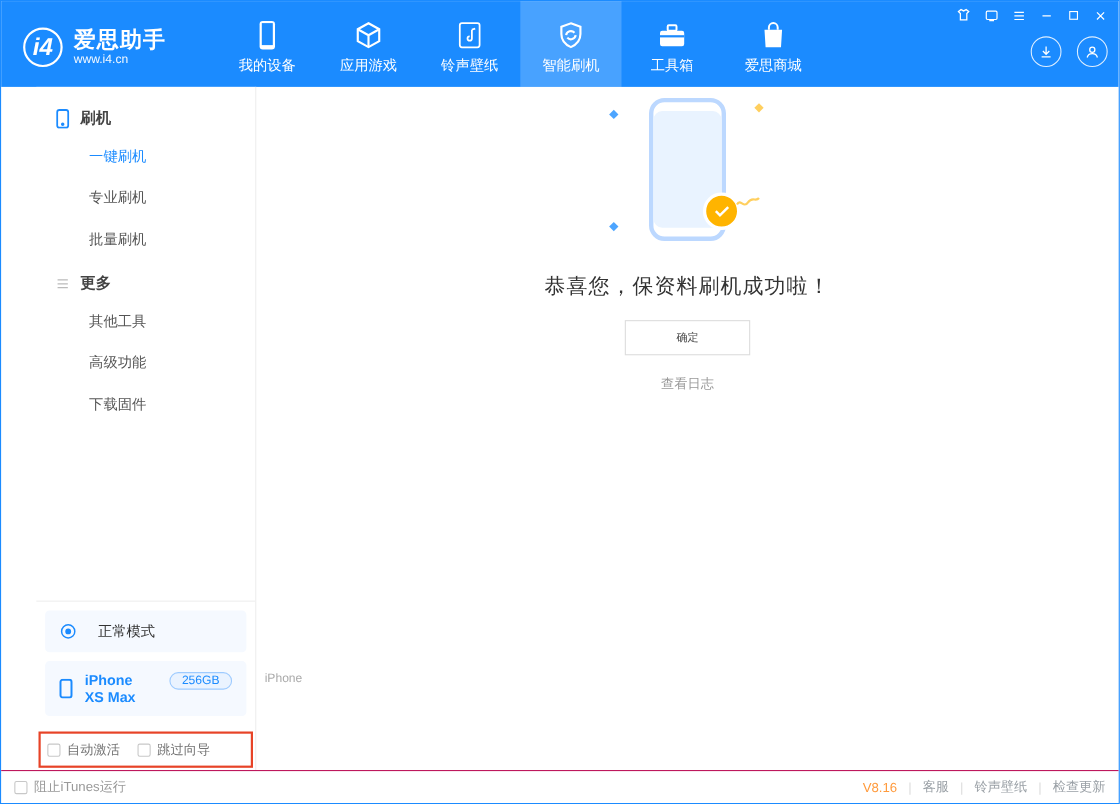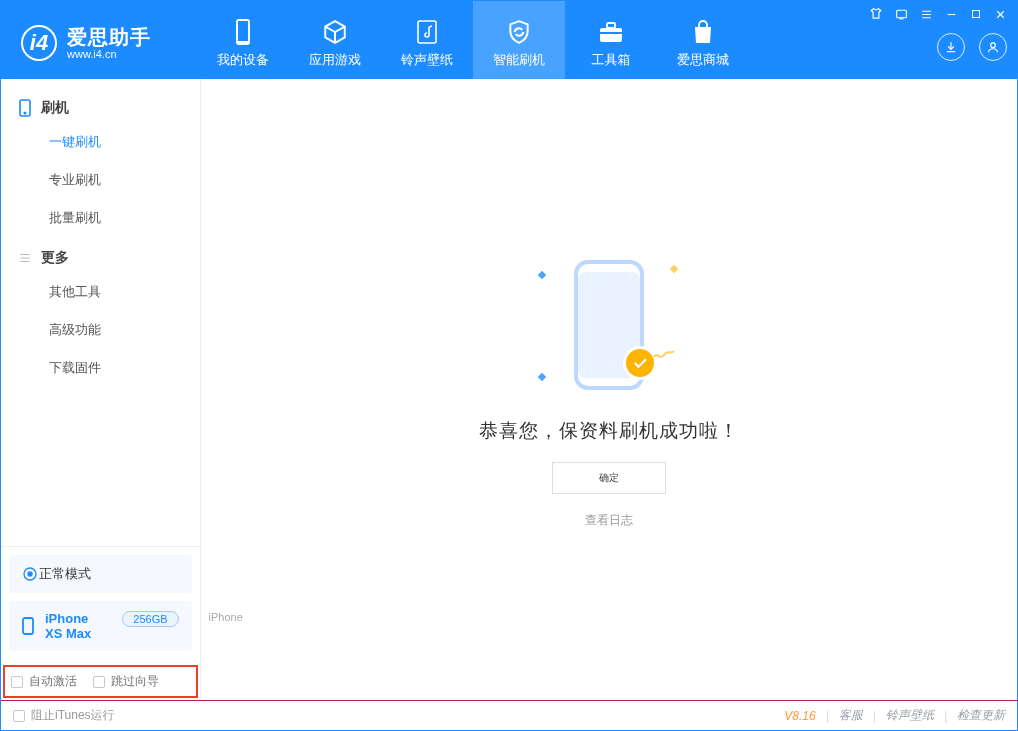--- a/index.html
+++ b/index.html
@@ -57,36 +57,37 @@
   
   .body {
     display:flex; height: calc(100% - 78px - 30px);
   }
 
   
   .sidebar {
     width: 200px; border-right: 1px solid #eee; background:#fff;
     display:flex; flex-direction:column;
     position: relative;
+    margin-left: 32px;
   }
   .side-scroll { flex:1; overflow:auto; padding-top:8px; }
   .group-header {
     display:flex; align-items:center; gap:8px; padding:12px 16px 6px 16px;
     color:#444; font-size:14px; font-weight:600;
   }
   .group-header .gicon { width:16px; height:16px; display:flex; align-items:center; justify-content:center; color:#1b8bff;}
   .side-item {
     padding: 10px 0 10px 48px; font-size:13px; color:#555; cursor:pointer;
   }
   .side-item.active { color:#1b8bff; }
 
   .device-cards { border-top:1px solid #eee; }
   .mode-card, .device-card {
     background:#f5f9ff; margin:8px; padding:10px 12px; border-radius:4px;
-    display:flex; align-items:center; gap:0; font-size:13px; color:#333;
+    display:flex; align-items:center; gap:18px; font-size:13px; color:#333;
   }
   .mode-card .m-icon, .device-card .d-icon {
     width:18px; height:18px; display:flex; align-items:center; justify-content:center; color:#1b8bff;
   }
   .device-card { flex-direction:row; align-items:flex-start; gap:4px; }
   .device-row { display:flex; align-items:center; gap:10px; font-weight:700; color:#1b8bff; }
   .badge-capacity {
     display:inline-block; font-size:11px; color:#1b8bff; border:1px solid #9ecbff;
     background:#eaf3ff; border-radius:10px; padding:1px 10px; margin-left:26px;
   }
@@ -100,21 +101,21 @@
   }
   .fake-cb {
     display:inline-flex; align-items:center; gap:6px; font-size:12px; cursor:pointer;
   }
   .fake-cb .box {
     width:12px; height:12px; border:1px solid #c8c8c8; background:#fff; border-radius:2px; flex-shrink:0;
   }
 
   
   .main {
-    flex:1; display:flex; flex-direction:column; align-items:center; justify-content:center;
+    flex:1; display:flex; flex-direction:column; align-items:center; 
     gap:18px;
   }
   .illus { width:200px; height:150px; position:relative; }
   
   .phone-body { position:absolute; left:65px; top:10px; width:70px; height:130px; border:4px solid #bcd8ff; border-radius:14px; background:#fff;}
   .phone-screen{ position:absolute; left:69px; top:22px; width:62px; height:106px; background:#e9f3ff; border-radius:8px;}
   .check-badge{ position:absolute; right:52px; bottom:20px; width:34px; height:34px; background:#ffb400; border:3px solid #fff; border-radius:50%; display:flex; align-items:center; justify-content:center;}
   .sparkle{position:absolute; width:6px; height:6px; background:#4da5ff; transform:rotate(45deg);}
   .s1{left:30px; top:22px;} .s2{right:32px; top:16px;} .s3{left:30px; bottom:20px;}
   .s2{background:#ffcf5e;}
@@ -126,21 +127,21 @@
   }
   .view-log { font-size:12px; color:#999; cursor:pointer; }
 
   
   .status {
     height:30px; border-top:1px solid #be185d; display:flex; align-items:center;
     padding:0 12px; font-size:12px; color:#999;
     justify-content:space-between;
   }
   .status-left { display:flex; align-items:center; gap:6px;}
-  .status-right { display:flex; align-items:center; gap:10px;font-style:italic;}
+  .status-right { display:flex; align-items:center; gap:10px;}
   .status-right .sep { color:#ddd; }
   .status-right .lnk { color:#9aa0a6; cursor:pointer; }
 </style>
 </head>
 <body>
 
 <div class="header">
 
   <div class="win-controls">
     <span>

